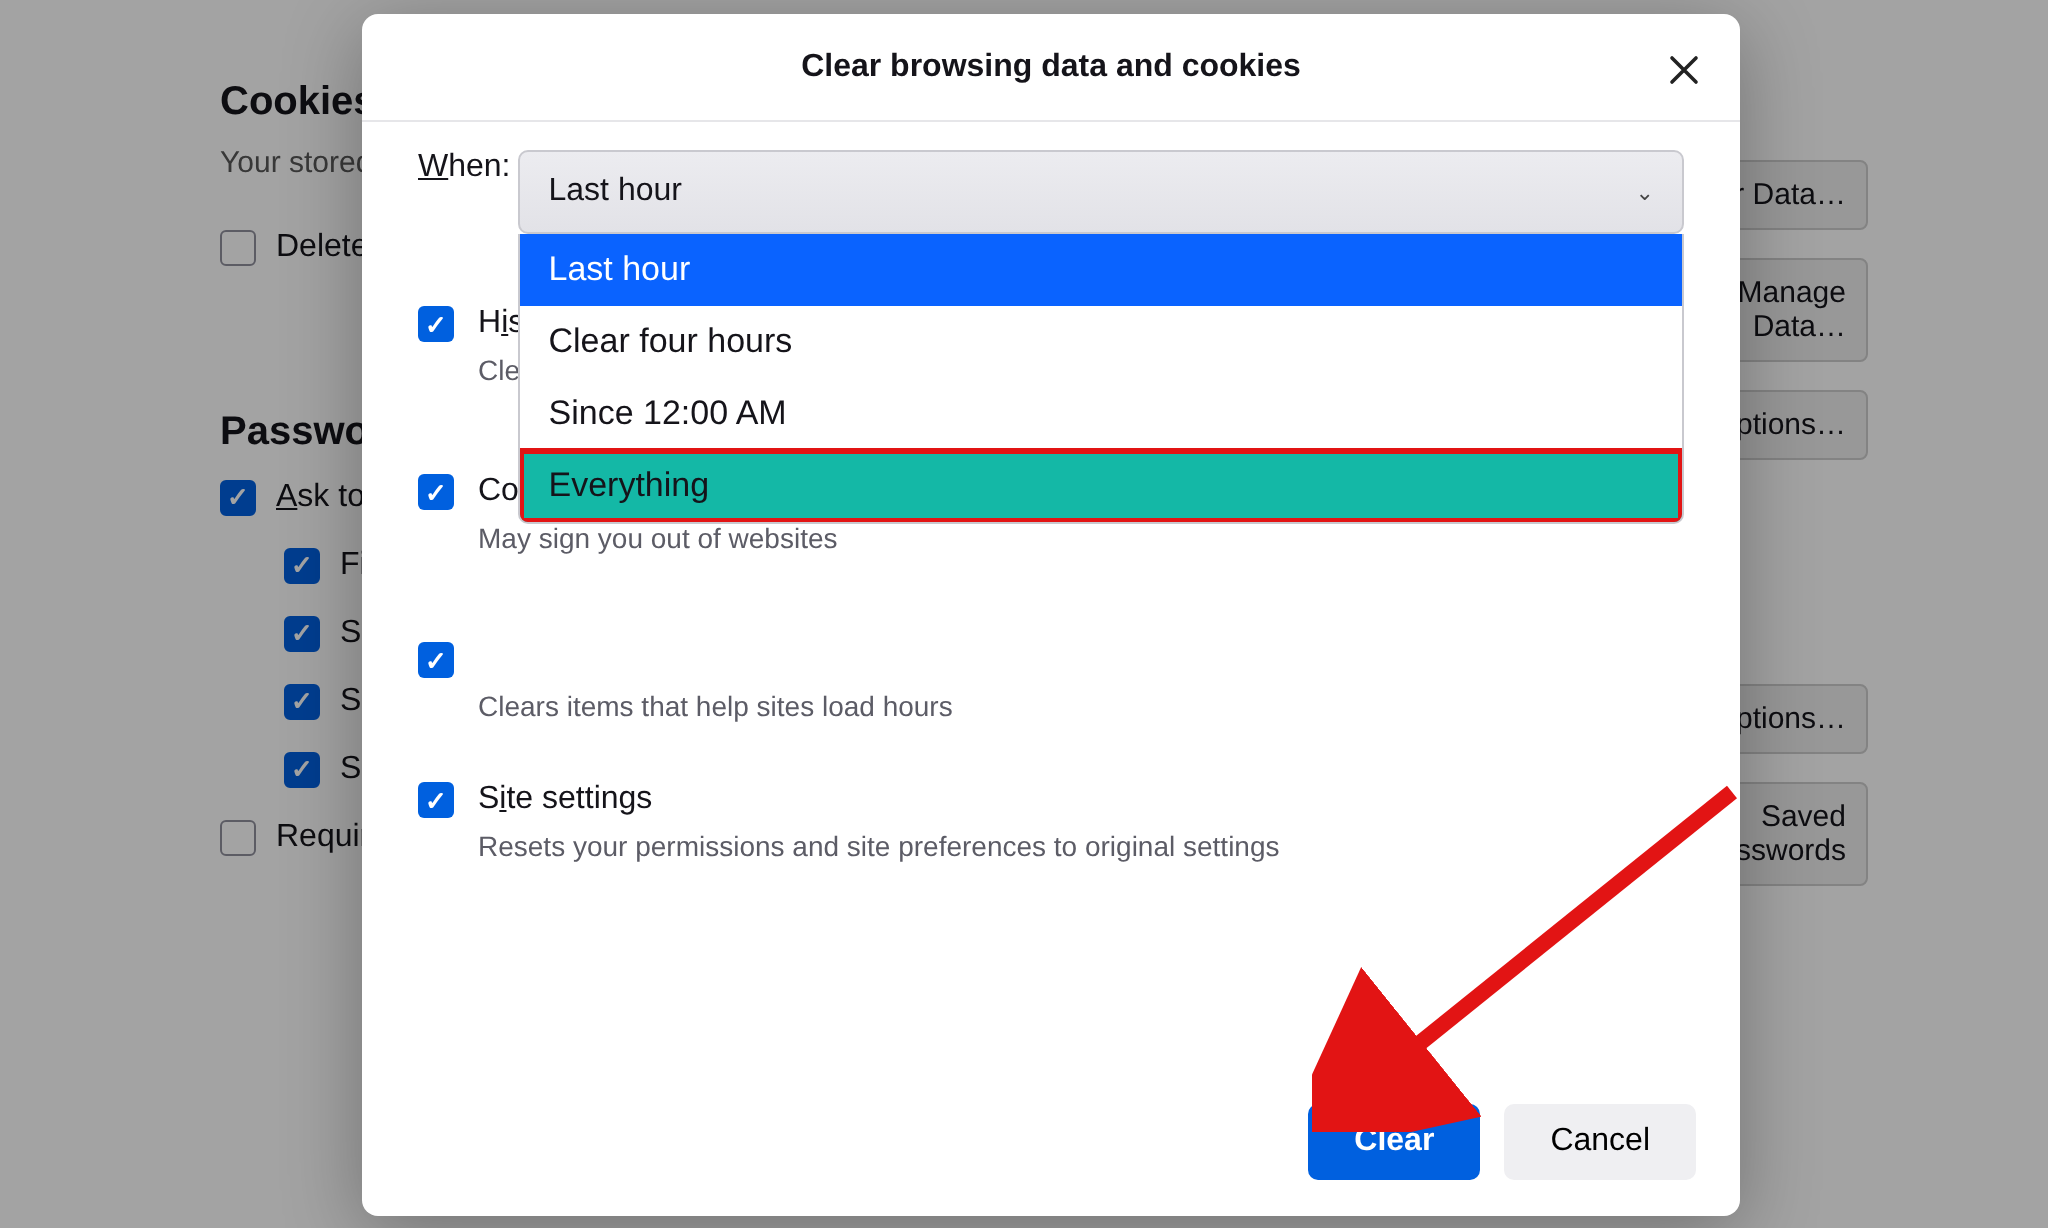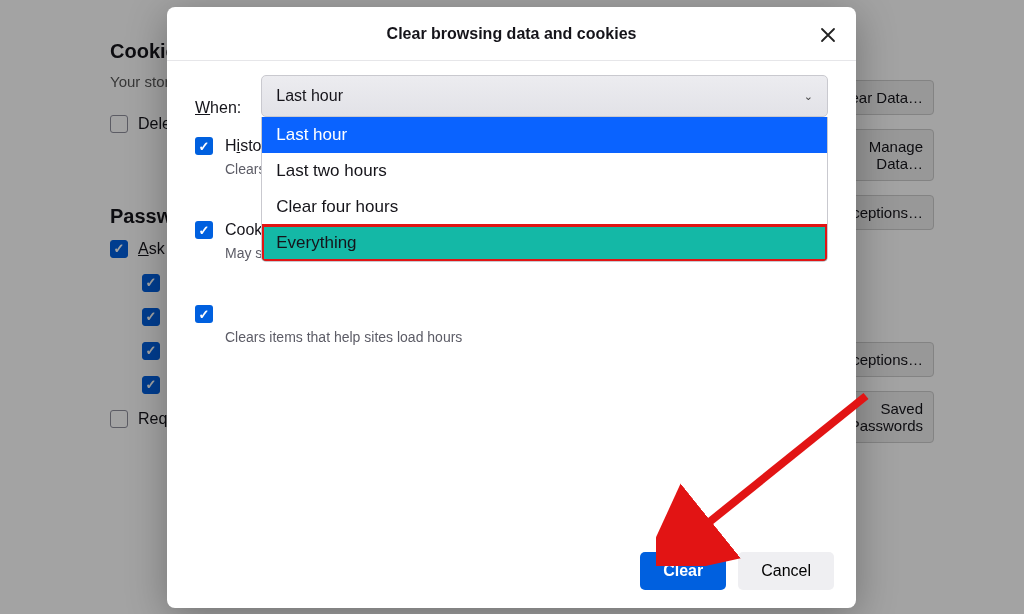--- a/index.html
+++ b/index.html
@@ -39,21 +39,21 @@
 }
 .bg .right-col {
   position: absolute; right: 90px; top: 80px;
   display: flex; flex-direction: column; gap: 14px; width: 130px;
 }
 .bg .right-col .btn { width: 130px; text-align: right; padding-right: 10px; }
 
 
 .modal {
   position: absolute;
-  left: 167px;
+  left: 181px;
   top: 7px;
   width: 689px;
   height: 601px;
   background: #fff;
   border-radius: 8px;
   box-shadow: 0 8px 40px rgba(0,0,0,0.3);
   display: flex; flex-direction: column;
 }
 .modal-header {
   display: flex; align-items: center; justify-content: center;
@@ -61,21 +61,21 @@
   border-bottom: 1px solid #e6e6e9;
 }
 .modal-title { font-size: 16px; font-weight: 600; }
 .close-x {
   position: absolute; right: 14px; top: 14px;
   width: 28px; height: 28px; display: flex; align-items: center; justify-content: center;
   cursor: pointer; font-size: 18px; color: #333;
 }
 .modal-body { padding: 14px 28px 0 28px; flex: 1; position: relative; }
 
-.when-row { display: flex; align-items: flex-end; gap: 20px; margin-bottom: 20px; }
+.when-row { display: flex; align-items: flex-start; gap: 4px; margin-bottom: 36px; }
 .when-label { font-size: 16px; }
 .when-label .ul { text-decoration: underline; }
 
 .select-wrap { position: relative; flex: 1; }
 .select-btn {
   width: 100%; height: 42px;
   background: linear-gradient(#ececf0, #e2e2e7);
   border: 1px solid #c9c9cf; border-radius: 5px;
   display: flex; align-items: center; justify-content: space-between;
   padding: 0 14px; font-size: 16px; cursor: pointer;
@@ -199,22 +199,22 @@
       <div class="when-label">
         <span class="ul">W</span><span>hen:</span>
       </div>
       <div class="select-wrap">
         <div class="select-btn">
           <span>Last hour</span>
           <span class="chev">⌄</span>
         </div>
         <div class="dropdown">
           <div class="opt sel">Last hour</div>
-          <div class="opt">Last two hours</div>
           <div class="opt">Clear four hours</div>
+          <div class="opt">Since 12:00 AM</div>
           <div class="opt hi">Everything</div>
         </div>
       </div>
     </div>
 
     <div class="item">
       <div class="top">
         <span class="cbx"></span>
         <span class="name">H<span class="ul">i</span>story</span>
       </div>
@@ -229,20 +229,27 @@
       <div class="desc">May sign you out of websites</div>
     </div>
 
     <div class="item" style="margin-top:44px">
       <div class="top">
         <span class="cbx"></span>
       </div>
       <div class="desc">Clears items that help sites load hours</div>
     </div>
 
+    <div class="item" style="margin-top:30px">
+      <div class="top">
+        <span class="cbx"></span>
+        <span class="name">S<span class="ul">i</span>te settings</span>
+      </div>
+      <div class="desc">Resets your permissions and site preferences to original settings</div>
+    </div>
   </div>
 
   <div class="footer">
     <div class="btnp primary">Clear</div>
     <div class="btnp secondary">Cancel</div>
   </div>
 </div>
 
 <svg class="arrow" viewBox="0 0 220 180">
   <defs>

